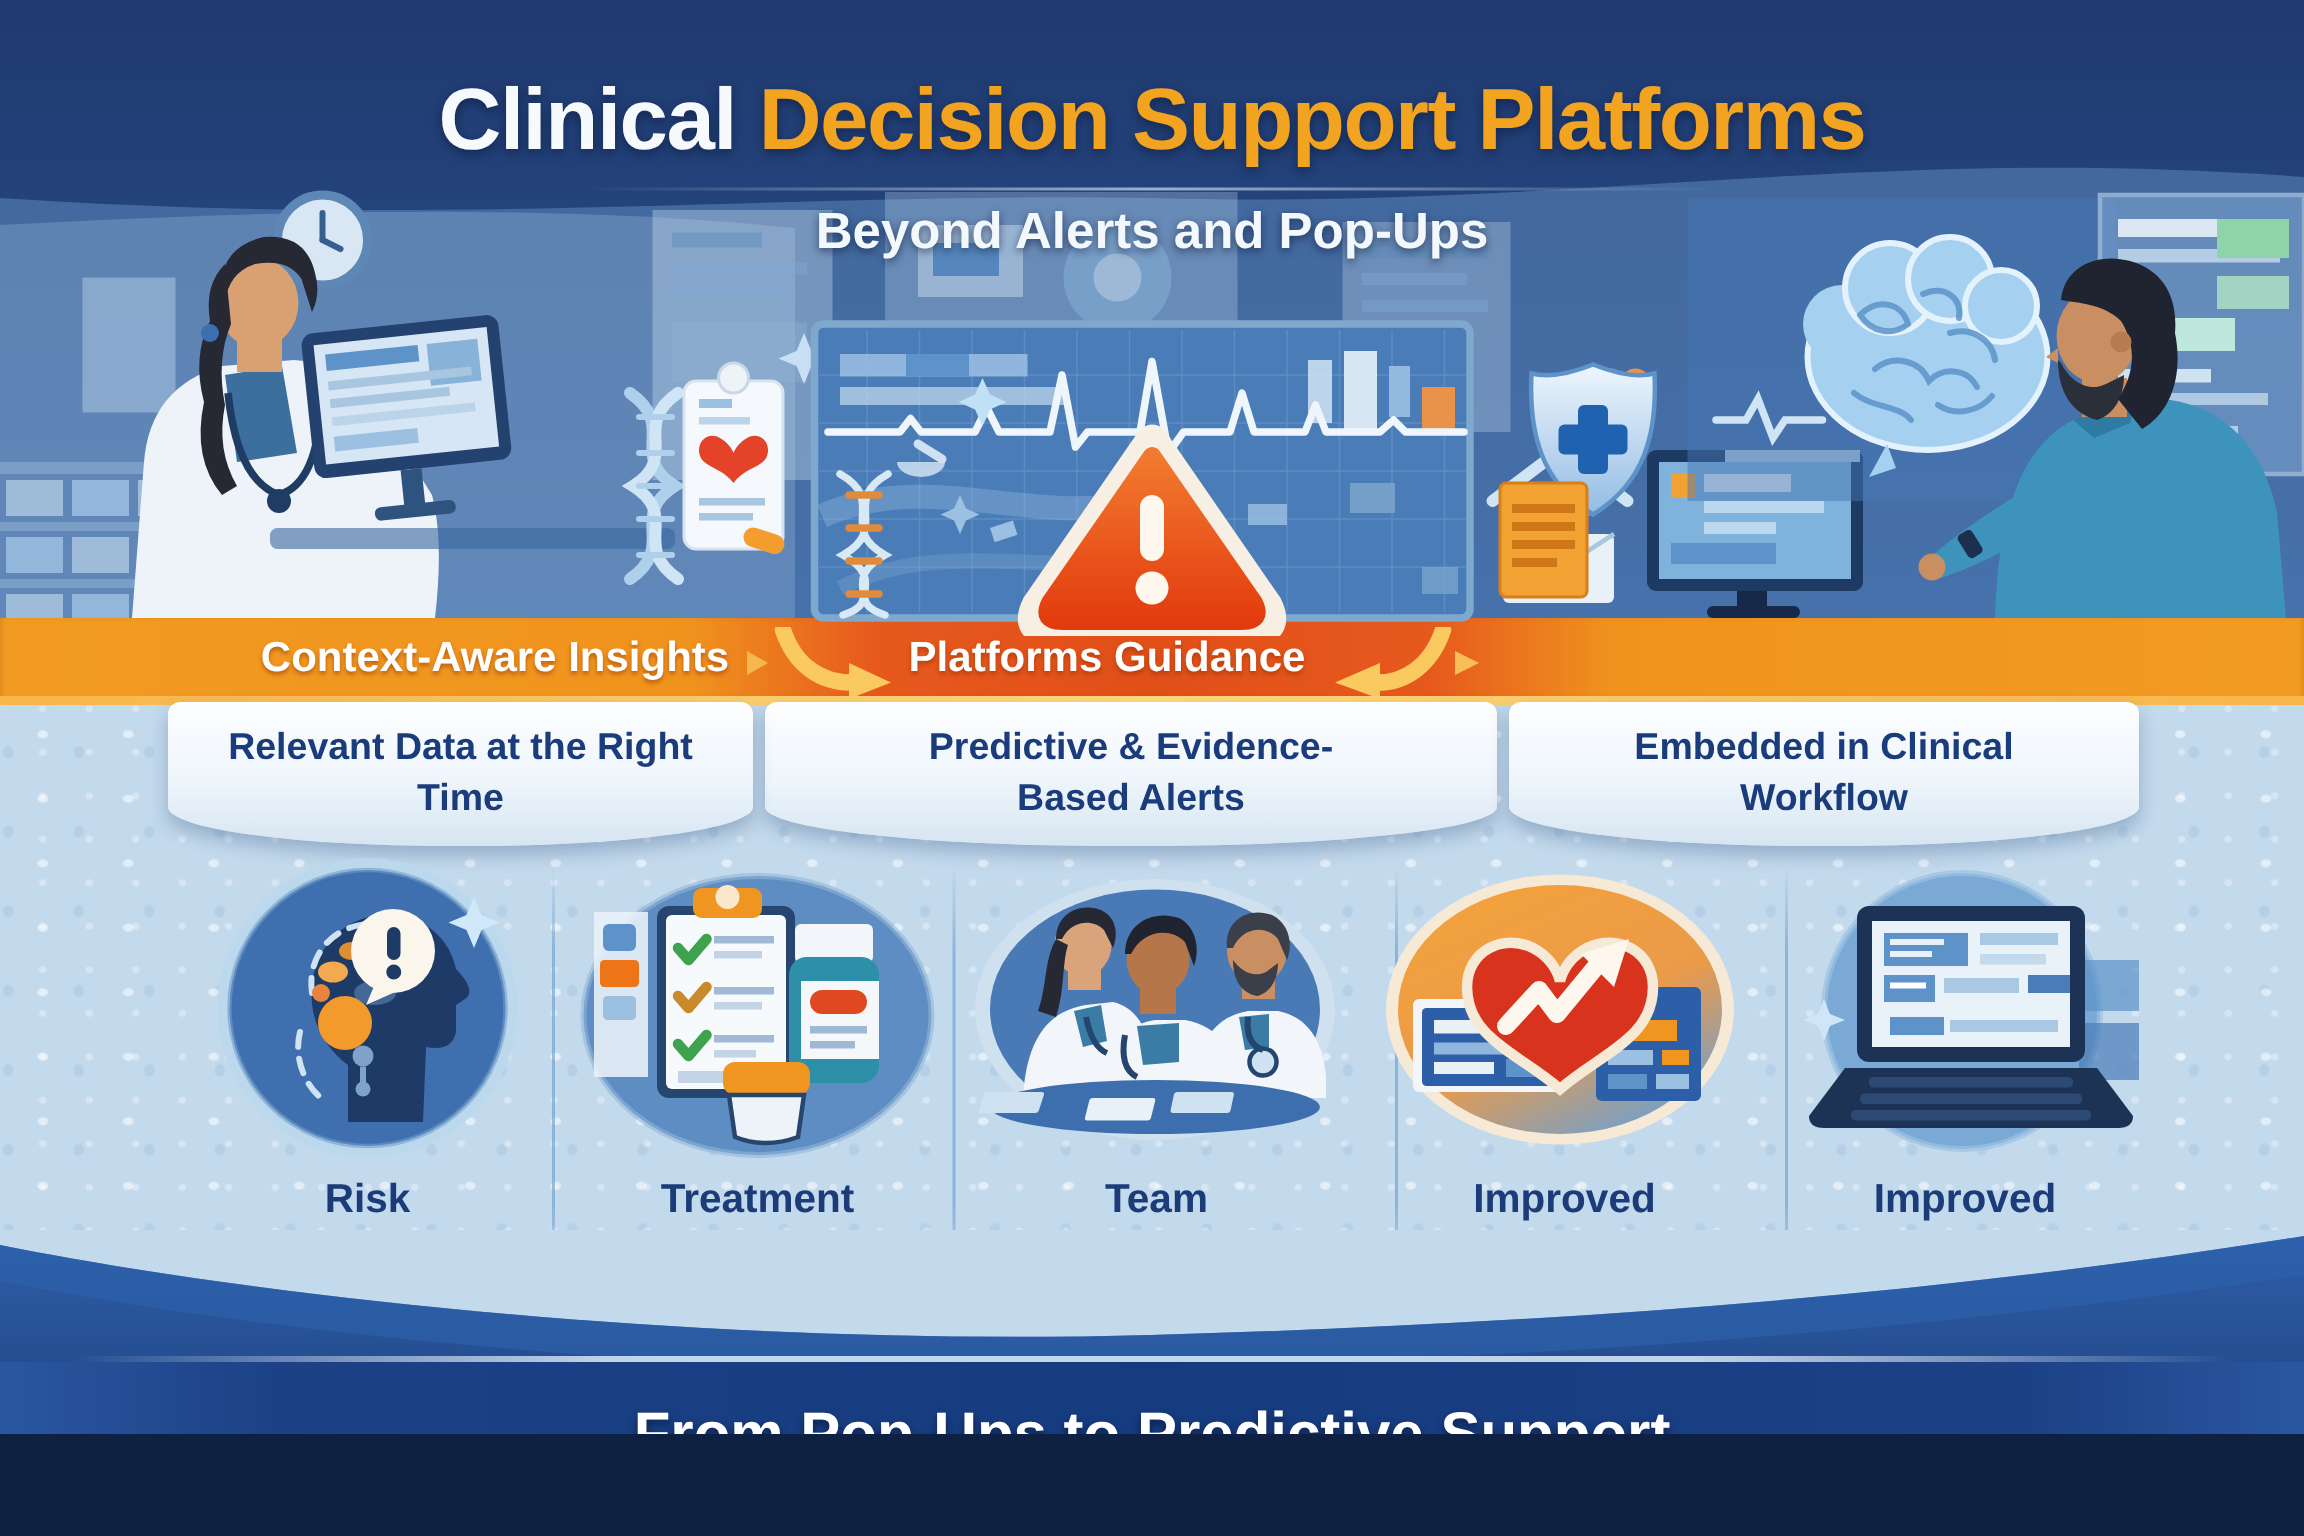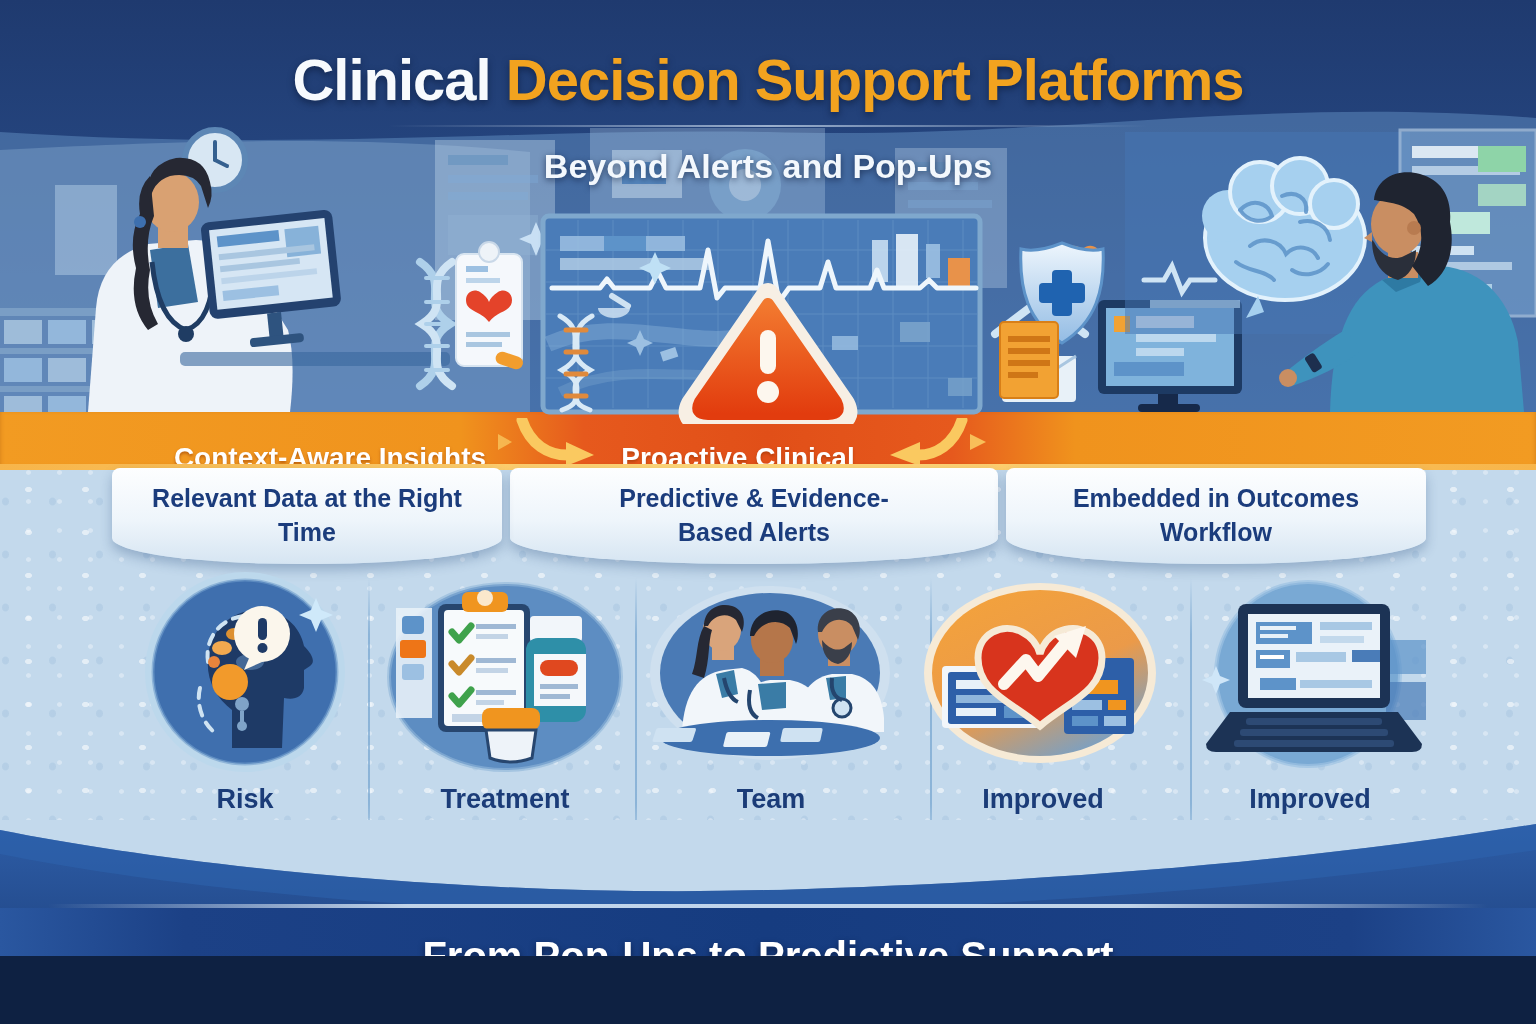--- a/index.html
+++ b/index.html
@@ -10,33 +10,33 @@
   }
   svg{display:block}
   
   .header{position:absolute;top:46px;left:0;width:100%;text-align:center;z-index:6;}
   .title{font-size:58px;font-weight:bold;letter-spacing:-1px;
     text-shadow:0 3px 7px rgba(8,20,50,.55);margin:0;}
   .title .t-white{color:#f7fafd;}
   .title .t-orange{color:#f2a31f;}
   .title-rule{width:760px;height:2px;margin:12px auto 0 auto;
     background:linear-gradient(90deg,rgba(255,255,255,0),rgba(220,235,250,.65),rgba(255,255,255,0));}
-  .subtitle{margin-top:20px;font-size:34px;font-weight:bold;color:#f3f8fd;
+  .subtitle{margin-top:8px;font-size:34px;font-weight:bold;color:#f3f8fd;
     text-shadow:0 2px 6px rgba(8,20,50,.6);}
   
   .scene{position:absolute;top:0;left:0;z-index:3;pointer-events:none;}
   
   .banner{position:absolute;top:412px;left:0;width:1536px;height:58px;z-index:2;
     background:linear-gradient(90deg,#f29b22 0%,#f0931d 30%,#e6591d 38%,#e14f18 50%,#e6591d 62%,#f0931d 70%,#f29b22 100%);
     box-shadow:0 -2px 4px rgba(120,50,0,.3) inset;}
   .banner::after{content:"";position:absolute;left:0;bottom:0;width:100%;height:6px;
     background:linear-gradient(90deg,#f7b54a,#ffd97e,#f7b54a);}
   .banner-label{position:absolute;top:0;height:52px;line-height:52px;text-align:center;
     color:#ffffff;font-size:28px;font-weight:bold;
-    text-shadow:0 2px 3px rgba(140,50,0,.55);margin-top:20px;}
+    text-shadow:0 2px 3px rgba(140,50,0,.55);}
   .bl-0{left:160px;width:340px;}
   .bl-1{left:598px;width:280px;}
   .bl-2{left:1018px;width:320px;}
   .banner-arrow{position:absolute;top:6px;}
   .ba-0{left:498px;}
   .ba-1{left:876px;}
   
   .card{position:absolute;top:468px;height:96px;z-index:2;
     background:linear-gradient(180deg,#fdfeff 0%,#eef5fb 55%,#d6e5f2 100%);
     border-radius:8px 8px 48% 48% / 8px 8px 26px 26px;
@@ -355,38 +355,38 @@
     <div class="subtitle">Beyond Alerts and Pop-Ups</div>
   </div>
 
   <div class="banner">
     <div class="banner-label bl-0">Context-Aware Insights</div>
     <svg class="banner-arrow ba-0" width="100" height="48" viewBox="0 0 100 48">
       <path d="M0,16 L14,24 L0,32 Z" fill="#fac960" opacity="0.75"></path>
       <path d="M24,2 C32,26 50,38 72,37" fill="none" stroke="#fac960" stroke-width="11" stroke-linecap="round"></path>
       <path d="M68,24 L96,37 L68,48 Z" fill="#fac960"></path>
     </svg>
-    <div class="banner-label bl-1">Proactive Clinical</div>
+    <div class="banner-label bl-1">Platforms Guidance</div>
     <svg class="banner-arrow ba-1" width="112" height="48" viewBox="0 0 112 48">
       <path d="M86,2 C78,26 60,38 40,37" fill="none" stroke="#fac960" stroke-width="11" stroke-linecap="round"></path>
       <path d="M44,24 L14,37 L44,48 Z" fill="#fac960"></path>
       <path d="M94,16 L110,24 L94,32 Z" fill="#fac960" opacity="0.9"></path>
     </svg>
   </div>
 
   <div class="light-area"></div>
 
   <div class="card card-1">
       <span>Predictive &amp; Evidence-Based Alerts</span>
     </div>
   <div class="card card-0">
       <span>Relevant Data at the Right Time</span>
     </div>
   <div class="card card-2">
-      <span>Embedded in Outcomes Workflow</span>
+      <span>Embedded in Clinical Workflow</span>
     </div>
 
   <div class="divider dv-0"></div>
   <div class="divider dv-1"></div>
   <div class="divider dv-2"></div>
   <div class="divider dv-3"></div>
 
   <svg class="feature-icon fi-0" width="214" height="208" viewBox="0 0 214 208">
     <circle cx="107" cy="102" r="100" fill="#bcd8ec"></circle>
     <circle cx="107" cy="102" r="92" fill="#3f6fae"></circle>

